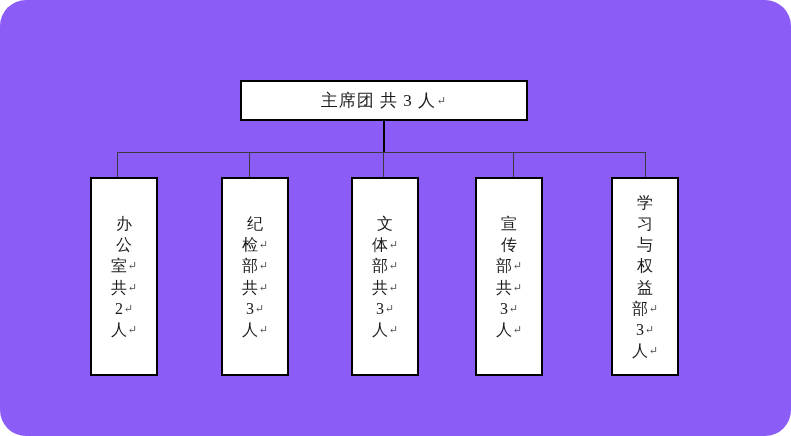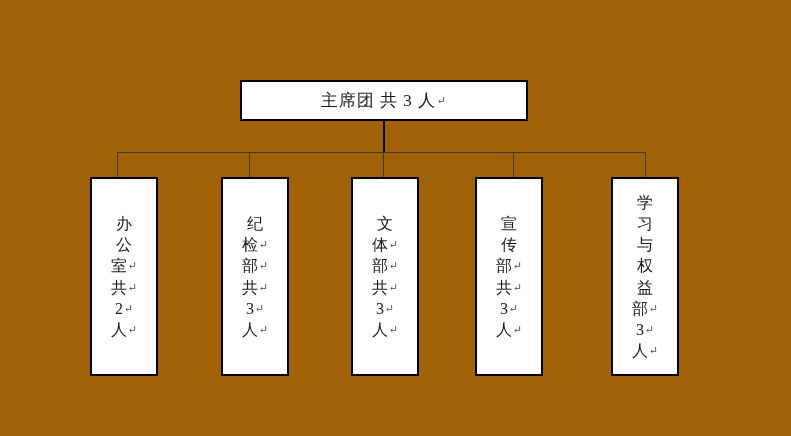--- a/index.html
+++ b/index.html
@@ -8,22 +8,23 @@
     background: #ffffff;
   }
   body {
     font-family: "Liberation Serif", "DejaVu Serif", serif;
     color: #000000;
   }
   #canvas {
     position: relative;
     width: 791px;
     height: 436px;
-    background: #a16207;
+    background: #8b5cf6;
     overflow: hidden;
+    border-radius: 26px;
   }
 
   
   .node {
     position: absolute;
     box-sizing: border-box;
     border: 2px solid #000000;
     background: #ffffff;
   }
 

